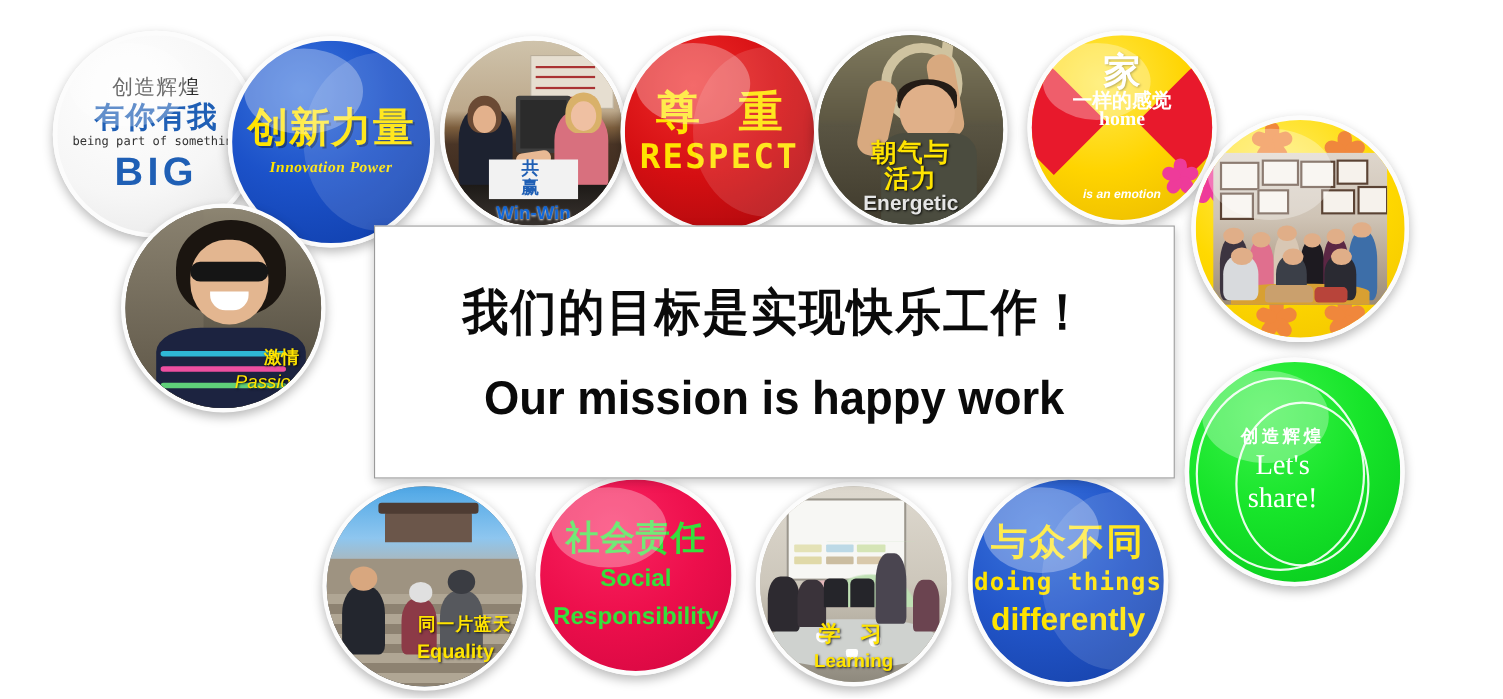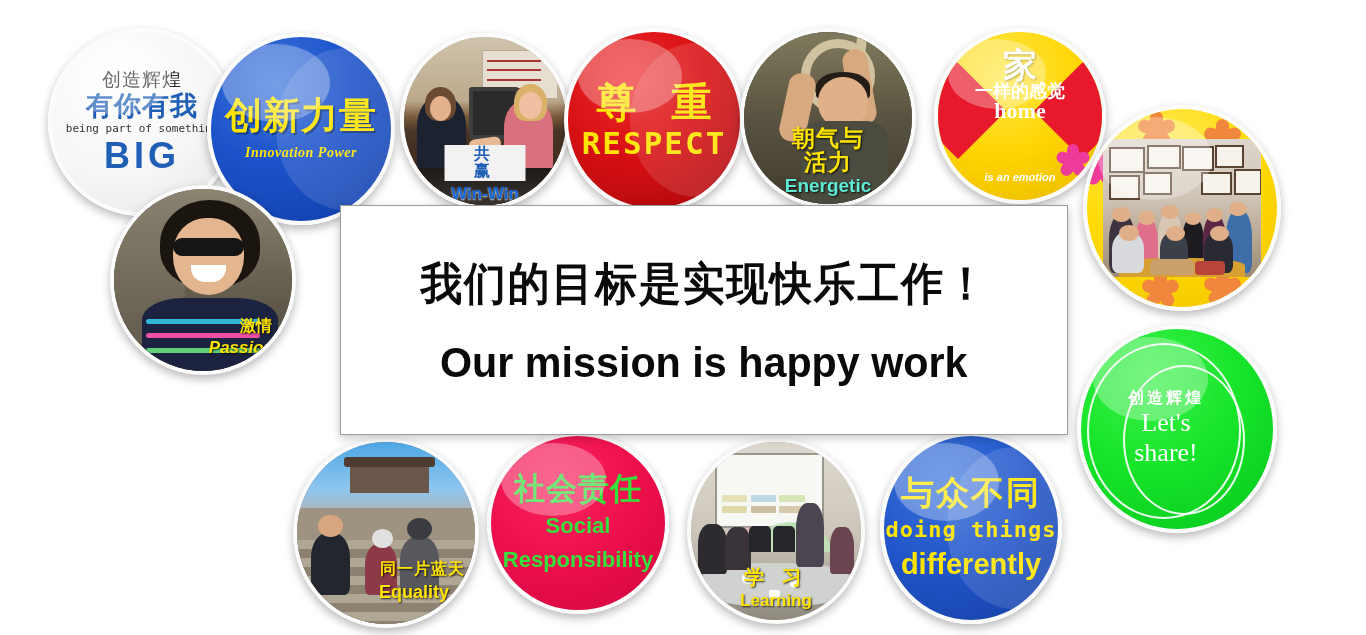--- a/index.html
+++ b/index.html
@@ -68,35 +68,35 @@
   #b-ene .ph .blur{position:absolute;left:0;top:0;width:100%;height:46%;background:linear-gradient(180deg,#807a5e,#5d5742);filter:blur(2px);}
   #b-ene .ph .rope{position:absolute;right:30%;top:0;width:10px;height:62%;background:#cfc3a0;border-radius:5px;transform:rotate(6deg);}
   #b-ene .ph .rope2{position:absolute;right:22%;top:4%;width:56px;height:56px;border:9px solid #cfc3a0;border-radius:50%;}
   #b-ene .ph .head{position:absolute;left:44%;top:26%;width:30%;height:30%;background:#e0b089;border-radius:48%;}
   #b-ene .ph .hair{position:absolute;left:43%;top:23%;width:32%;height:17%;background:#241c16;border-radius:50% 50% 20% 20%;}
   #b-ene .ph .body{position:absolute;left:34%;top:52%;width:52%;height:48%;background:#4b4c3f;border-radius:24% 24% 0 0;}
   #b-ene .ph .armL{position:absolute;left:24%;top:24%;width:16%;height:40%;background:#d8a97f;border-radius:12px;transform:rotate(12deg);}
   #b-ene .ph .armR{position:absolute;right:24%;top:10%;width:15%;height:44%;background:#d8a97f;border-radius:12px;transform:rotate(-10deg);}
   #b-ene .cn{position:absolute;left:50%;transform:translateX(-50%);bottom:30px;font-size:23px;color:#ffe400;
      letter-spacing:1px;text-shadow:1px 1px 2px rgba(0,0,0,.85);}
-  #b-ene .en{position:absolute;left:50%;transform:translateX(-50%);bottom:8px;font-size:19px;color:#5eead4;
+  #b-ene .en{position:absolute;left:50%;transform:translateX(-50%);bottom:8px;font-size:19px;color:#e5e5e5;
      font-weight:bold;text-shadow:1px 1px 2px rgba(0,0,0,.85);}
 
   
   #b-home{left:934px;top:28px;width:172px;height:176px;
      background:radial-gradient(circle at 38% 26%,#ffe94d 0%,#ffd400 50%,#e8b800 100%);}
   #b-home .heart{position:absolute;left:50%;top:46%;transform:translate(-50%,-50%);
      width:124px;height:124px;}
   #b-home .heart i{position:absolute;width:68px;height:100px;background:#e8192c;border-radius:34px 34px 0 0;top:12px;}
   #b-home .heart i.a{left:0;transform:rotate(-45deg);transform-origin:0 100%;}
   #b-home .heart i.b{right:0;transform:rotate(45deg);transform-origin:100% 100%;}
   #b-home .htxt{position:absolute;left:0;right:0;top:16px;z-index:4;}
   #b-home .cn1{font-size:34px;color:#fff;font-weight:bold;text-shadow:1px 1px 2px rgba(0,0,0,.25);}
   #b-home .cn2{font-size:18px;color:#fff;font-weight:bold;margin-top:-2px;}
-  #b-home .en{font-size:22px;color:#fff;font-weight:bold;font-family:"Liberation Serif",serif;margin-top:-2px;}
+  #b-home .en{font-size:18px;color:#fff;font-weight:bold;font-family:"Liberation Serif",serif;margin-top:-2px;}
   #b-home .en2{position:absolute;left:0;right:0;bottom:16px;font-size:11px;color:#fff;
      font-style:italic;font-weight:bold;z-index:4;}
   #b-home .fl{position:absolute;width:30px;height:30px;z-index:3;}
   #b-home .fl s{position:absolute;left:9px;top:0;width:12px;height:17px;background:#ee3b9a;
      border-radius:6px 6px 50% 50%;transform-origin:50% 100%;}
 
   
   #b-fam{left:1083px;top:105px;width:198px;height:206px;
      background:radial-gradient(circle at 40% 26%,#ffef6a 0%,#ffd900 52%,#f0c200 100%);}
   #b-fam .inner{position:absolute;left:16px;top:30px;right:16px;bottom:30px;
@@ -127,21 +127,21 @@
   #b-pas .ph{position:absolute;inset:0;background:linear-gradient(180deg,#8d8572 0%,#6e6757 40%,#4a4438 100%);}
   #b-pas .ph .bg2{position:absolute;left:0;top:0;width:40%;height:100%;background:linear-gradient(180deg,#8a8270,#5d5546);}
   #b-pas .ph .hair{position:absolute;left:26%;top:6%;width:56%;height:48%;background:#1b1510;border-radius:50% 50% 42% 42%;}
   #b-pas .ph .face{position:absolute;left:33%;top:16%;width:40%;height:42%;background:#e3b690;border-radius:46% 46% 50% 50%;}
   #b-pas .ph .glass{position:absolute;left:33%;top:27%;width:40%;height:10%;background:#151515;border-radius:10px;}
   #b-pas .ph .smile{position:absolute;left:43%;top:42%;width:20%;height:9%;background:#fff;border-radius:0 0 14px 14px;}
   #b-pas .ph .sweat{position:absolute;left:16%;bottom:0;width:76%;height:40%;background:#1c2340;border-radius:30% 30% 0 0;}
   #b-pas .ph .st{position:absolute;height:5px;border-radius:3px;}
   #b-pas .cn{position:absolute;right:20px;bottom:36px;font-size:16px;color:#ffe400;font-weight:bold;
      text-shadow:1px 1px 2px rgba(0,0,0,.8);}
-  #b-pas .en{position:absolute;right:18px;bottom:14px;font-size:17px;color:#ffe400;font-weight:bold;
+  #b-pas .en{position:absolute;right:18px;bottom:14px;font-size:17px;color:#ffe400;font-weight:normal;
      font-style:italic;text-shadow:1px 1px 2px rgba(0,0,0,.8);}
 
   
   #b-smi{left:113px;top:368px;width:196px;height:196px;
      background:radial-gradient(circle at 38% 26%,#31a9e8 0%,#1490d8 48%,#0b79bd 100%);}
   #b-smi .face{position:absolute;left:50%;top:45%;transform:translate(-50%,-50%);
      width:142px;height:142px;border-radius:50%;
      background:radial-gradient(circle at 38% 26%,#fffde0 0%,#ffef62 42%,#fcc321 78%,#f09a0f 100%);}
   #b-smi .eye{position:absolute;top:30%;width:20px;height:32px;background:#6d2f17;border-radius:50%;}
   #b-smi .eye.l{left:27%;}

